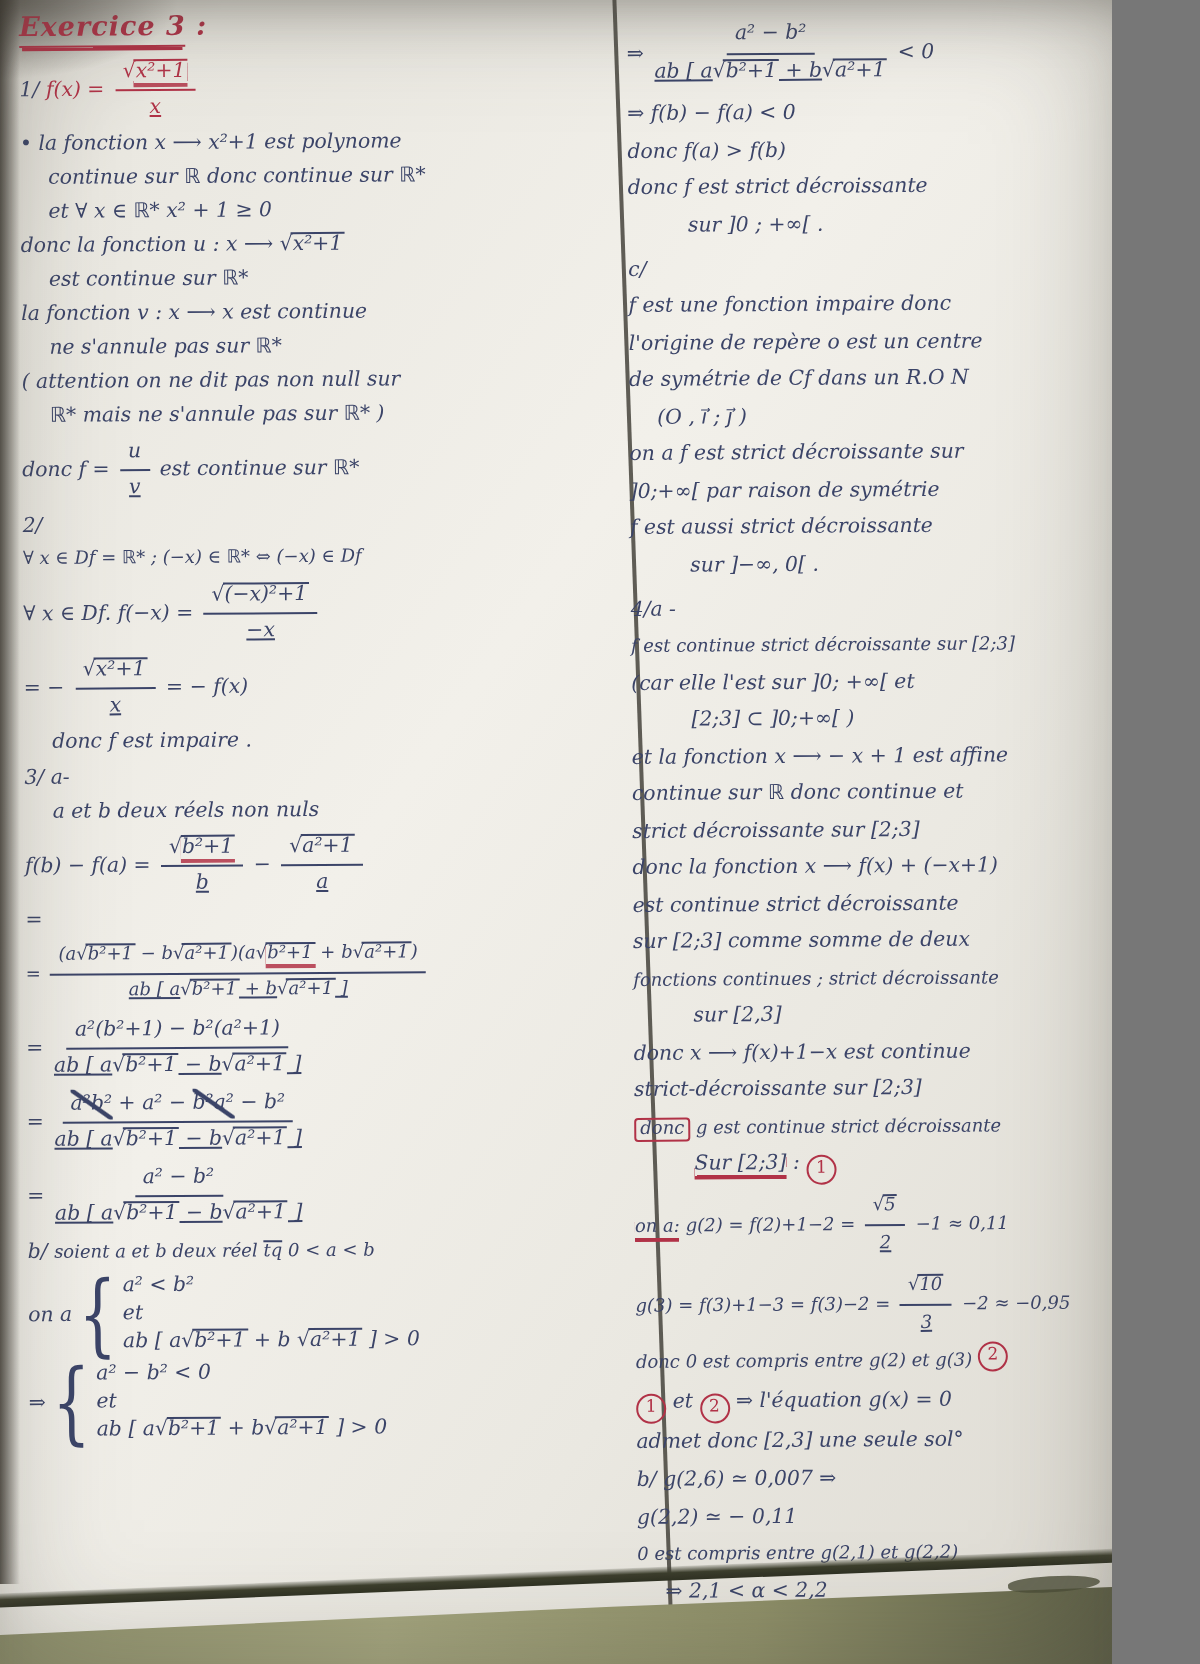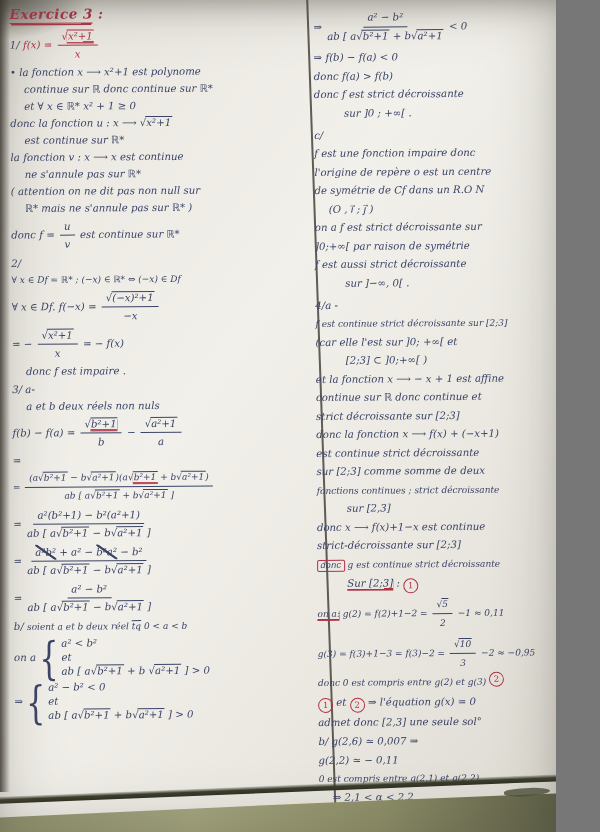--- a/index.html
+++ b/index.html
@@ -36,31 +36,31 @@
   .ln.red{color:var(--red);}
   .ln.sz-s{font-size:9px;}
   .szs{font-size:9px;font-style:italic;}
   .in1{margin-left:14px;}
   .in2{margin-left:30px;}
   .title{font-size:13.5px;font-weight:bold;letter-spacing:.5px;margin-bottom:6px;}
   .tul{border-bottom:1.6px solid currentColor;box-shadow:0 3px 0 -1.4px currentColor;padding-bottom:1px;}
   .inkc{color:var(--ink);}
   .rul{box-shadow:0 2px 0 0 var(--red);margin-top:41px;}
   .ovl{text-decoration:overline;}
-  .rbox{border:1px solid var(--red);border-radius:2px;padding:0 2px;font-family:Liberation Mono, monospace;}
+  .rbox{border:1px solid var(--red);border-radius:2px;padding:0 2px;}
   .tx{}
   .stk{position:relative;display:inline-block;
     background-image:linear-gradient(to top right,transparent 44%,currentColor 47%,currentColor 53%,transparent 56%);text-align:center;}
   .rt{white-space:nowrap;display:inline-block;}
   .rt .rs{font-style:normal;letter-spacing:-1px;}
   .rt .rb{border-top:1px solid currentColor;padding:0 1px;}
   .rt.rub .rb{box-shadow:0 2px 0 0 rgba(177,50,71,.85);}
   .fr{display:inline-flex;flex-direction:column;align-items:center;vertical-align:middle;margin:1px 2px;}
   .fr .n{border-bottom:1.1px solid currentColor;padding:0 4px 1px;white-space:nowrap;}
-  .fr .d{padding-top:1px;white-space:nowrap;}
+  .fr .d{padding-top:1px;white-space:nowrap;text-decoration:underline;}
   .circ{display:inline-flex;width:13px;height:13px;border:1.3px solid var(--red);border-radius:50%;
     align-items:center;justify-content:center;font-size:8.5px;color:var(--red);font-style:normal;
     vertical-align:-2px;background:transparent;}
   .circ.up{position:relative;top:-5px;}
   .sys{display:inline-flex;align-items:center;vertical-align:middle;}
   .sys .brc{font-size:30px;font-style:normal;transform:scaleY(1.5);margin-right:3px;font-weight:200;}
   .sys .rows{display:inline-flex;flex-direction:column;}
   .sys .row{line-height:14px;}
 </style>
 </head>

